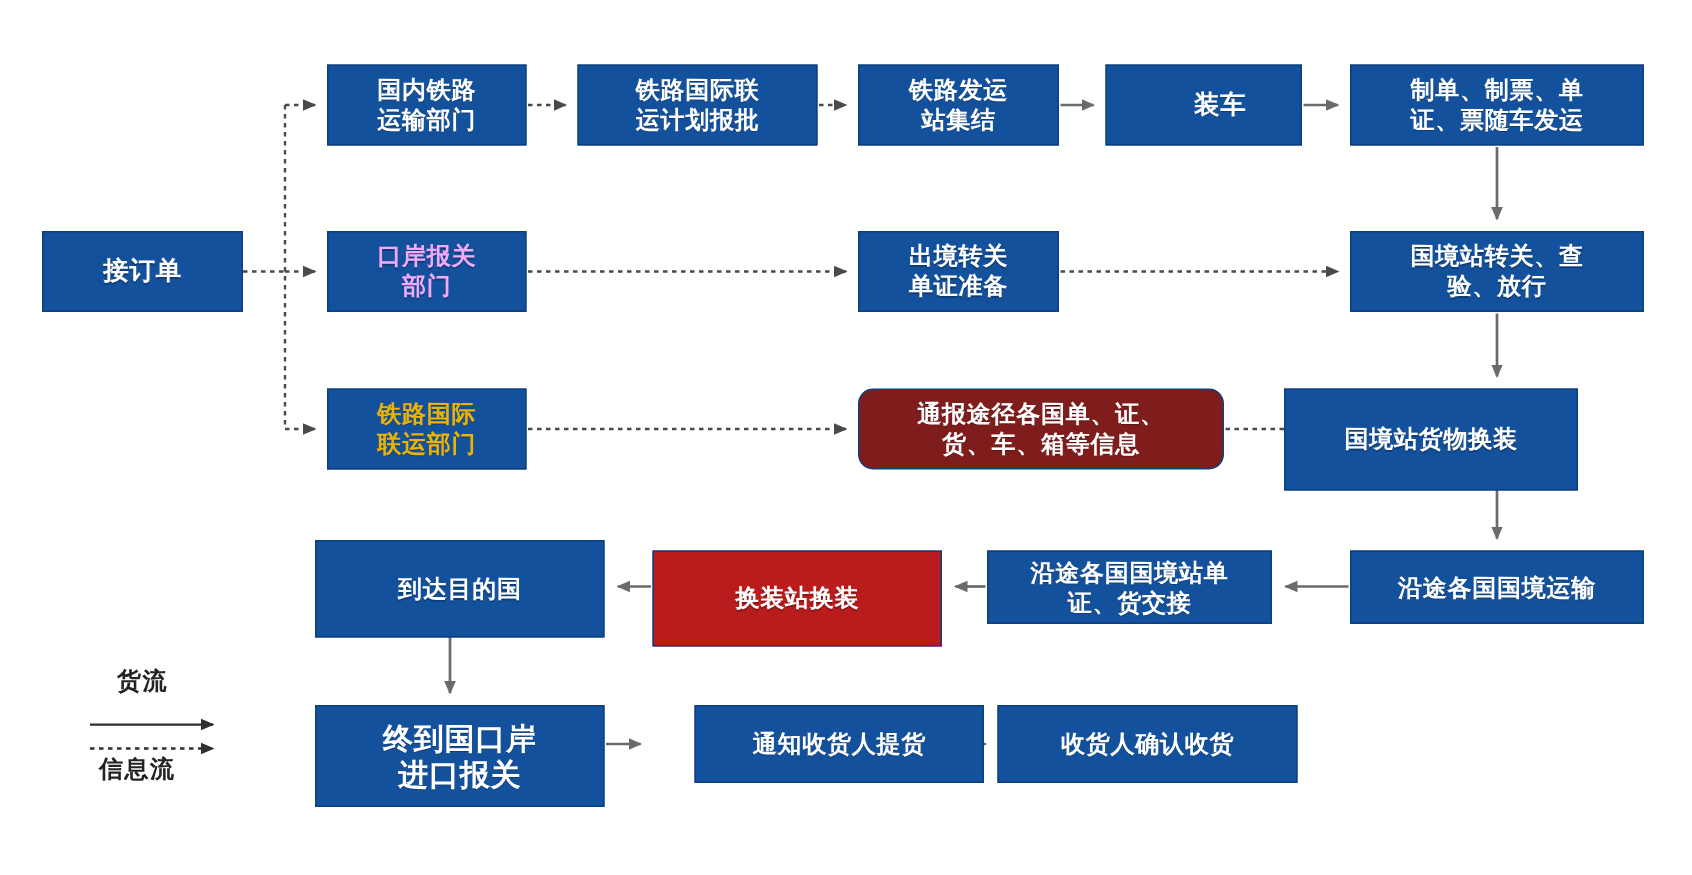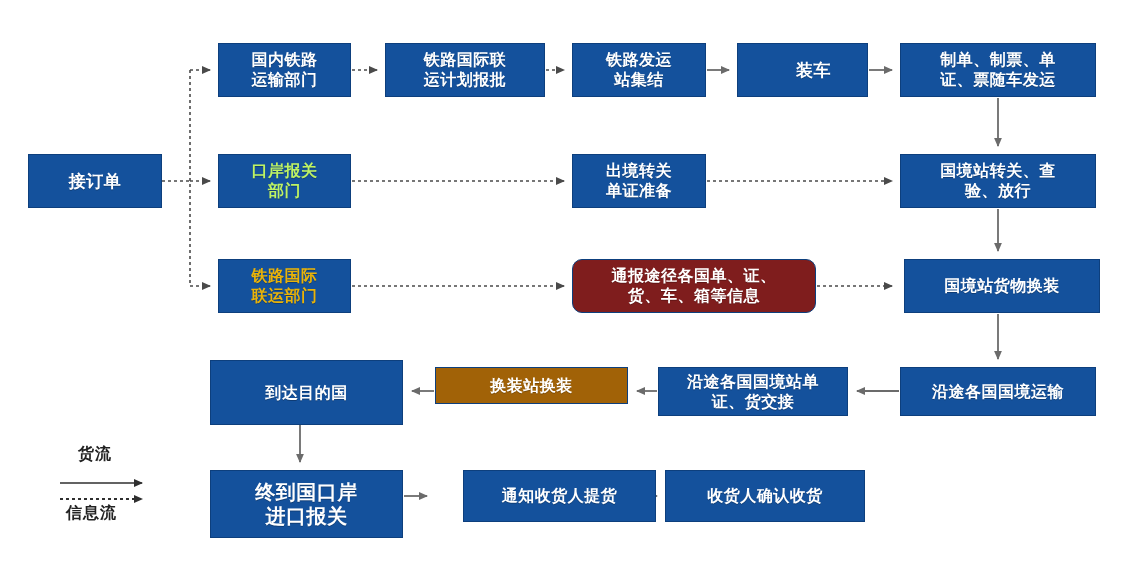--- a/index.html
+++ b/index.html
@@ -160,35 +160,35 @@
       <div class="node" style="left: 28px; top: 154px; width: 134px; height: 54px; font-size: 17px; background: rgb(20, 81, 156); border-color: rgb(13, 63, 125); color: rgb(255, 255, 255);">接订单</div>
       <div class="node" style="left: 218px; top: 43px; width: 133px; height: 54px; font-size: 16px; background: rgb(20, 81, 156); border-color: rgb(13, 63, 125); color: rgb(255, 255, 255);">国内铁路
 运输部门</div>
       <div class="node" style="left: 385px; top: 43px; width: 160px; height: 54px; font-size: 16px; background: rgb(20, 81, 156); border-color: rgb(13, 63, 125); color: rgb(255, 255, 255);">铁路国际联
 运计划报批</div>
       <div class="node" style="left: 572px; top: 43px; width: 134px; height: 54px; font-size: 16px; background: rgb(20, 81, 156); border-color: rgb(13, 63, 125); color: rgb(255, 255, 255);">铁路发运
 站集结</div>
       <div class="node" style="left: 737px; top: 43px; width: 131px; height: 54px; font-size: 17px; background: rgb(20, 81, 156); border-color: rgb(13, 63, 125); color: rgb(255, 255, 255); padding-left: 26px;">装车</div>
       <div class="node" style="left: 900px; top: 43px; width: 196px; height: 54px; font-size: 16px; background: rgb(20, 81, 156); border-color: rgb(13, 63, 125); color: rgb(255, 255, 255);">制单、制票、单
 证、票随车发运</div>
-      <div class="node" style="left: 218px; top: 154px; width: 133px; height: 54px; font-size: 16px; background: rgb(20, 81, 156); border-color: rgb(13, 63, 125); color: #bef264;">口岸报关
+      <div class="node" style="left: 218px; top: 154px; width: 133px; height: 54px; font-size: 16px; background: rgb(20, 81, 156); border-color: rgb(13, 63, 125); color: #f0abfc;">口岸报关
 部门</div>
       <div class="node" style="left: 572px; top: 154px; width: 134px; height: 54px; font-size: 16px; background: rgb(20, 81, 156); border-color: rgb(13, 63, 125); color: rgb(255, 255, 255);">出境转关
 单证准备</div>
       <div class="node" style="left: 900px; top: 154px; width: 196px; height: 54px; font-size: 16px; background: rgb(20, 81, 156); border-color: rgb(13, 63, 125); color: rgb(255, 255, 255);">国境站转关、查
 验、放行</div>
       <div class="node" style="left: 218px; top: 259px; width: 133px; height: 54px; font-size: 16px; background: rgb(20, 81, 156); border-color: rgb(13, 63, 125); color: #eab308;">铁路国际
 联运部门</div>
       <div class="node" style="left: 572px; top: 259px; width: 244px; height: 54px; font-size: 16px; background: #7f1d1d; border-color: rgb(13, 63, 125); color: rgb(255, 255, 255); border-radius: 10px;">通报途径各国单、证、
 货、车、箱等信息</div>
-      <div class="node" style="left: 904px; top: 259px; width: 196px; height: 54px; font-size: 16px; background: rgb(20, 81, 156); border-color: rgb(13, 63, 125); color: rgb(255, 255, 255);">国境站货物换装</div>
+      <div class="node" style="left: 856px; top: 259px; width: 196px; height: 68px; font-size: 16px; background: rgb(20, 81, 156); border-color: rgb(13, 63, 125); color: rgb(255, 255, 255);">国境站货物换装</div>
       <div class="node" style="left: 900px; top: 367px; width: 196px; height: 49px; font-size: 16px; background: rgb(20, 81, 156); border-color: rgb(13, 63, 125); color: rgb(255, 255, 255);">沿途各国国境运输</div>
       <div class="node" style="left: 658px; top: 367px; width: 190px; height: 49px; font-size: 16px; background: rgb(20, 81, 156); border-color: rgb(13, 63, 125); color: rgb(255, 255, 255);">沿途各国国境站单
 证、货交接</div>
-      <div class="node" style="left: 435px; top: 367px; width: 193px; height: 37px; font-size: 16px; background: #a16207; border-color: rgb(13, 63, 125); color: rgb(255, 255, 255);">换装站换装</div>
+      <div class="node" style="left: 435px; top: 367px; width: 193px; height: 64px; font-size: 16px; background: #b91c1c; border-color: rgb(13, 63, 125); color: rgb(255, 255, 255);">换装站换装</div>
       <div class="node" style="left: 210px; top: 360px; width: 193px; height: 65px; font-size: 16px; background: rgb(20, 81, 156); border-color: rgb(13, 63, 125); color: rgb(255, 255, 255);">到达目的国</div>
       <div class="node" style="left: 210px; top: 470px; width: 193px; height: 68px; font-size: 20px; background: rgb(20, 81, 156); border-color: rgb(13, 63, 125); color: rgb(255, 255, 255);">终到国口岸
 进口报关</div>
       <div class="node" style="left: 435px; top: 470px; width: 193px; height: 52px; font-size: 16px; background: rgb(20, 81, 156); border-color: rgb(13, 63, 125); color: rgb(255, 255, 255); margin-left: 28px;">通知收货人提货</div>
       <div class="node" style="left: 665px; top: 470px; width: 200px; height: 52px; font-size: 16px; background: rgb(20, 81, 156); border-color: rgb(13, 63, 125); color: rgb(255, 255, 255);">收货人确认收货</div>
     </div>
 
 </div>
 
 </body></html>

